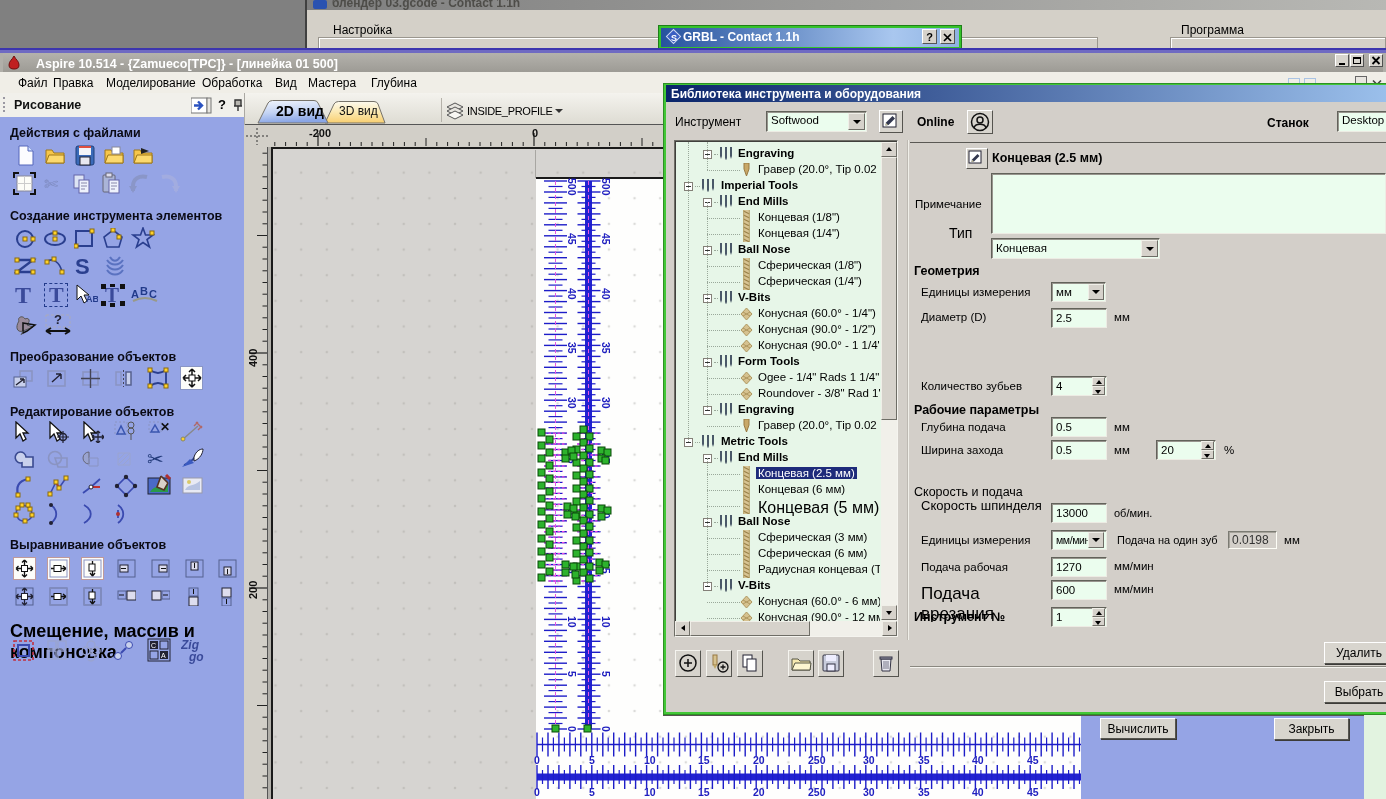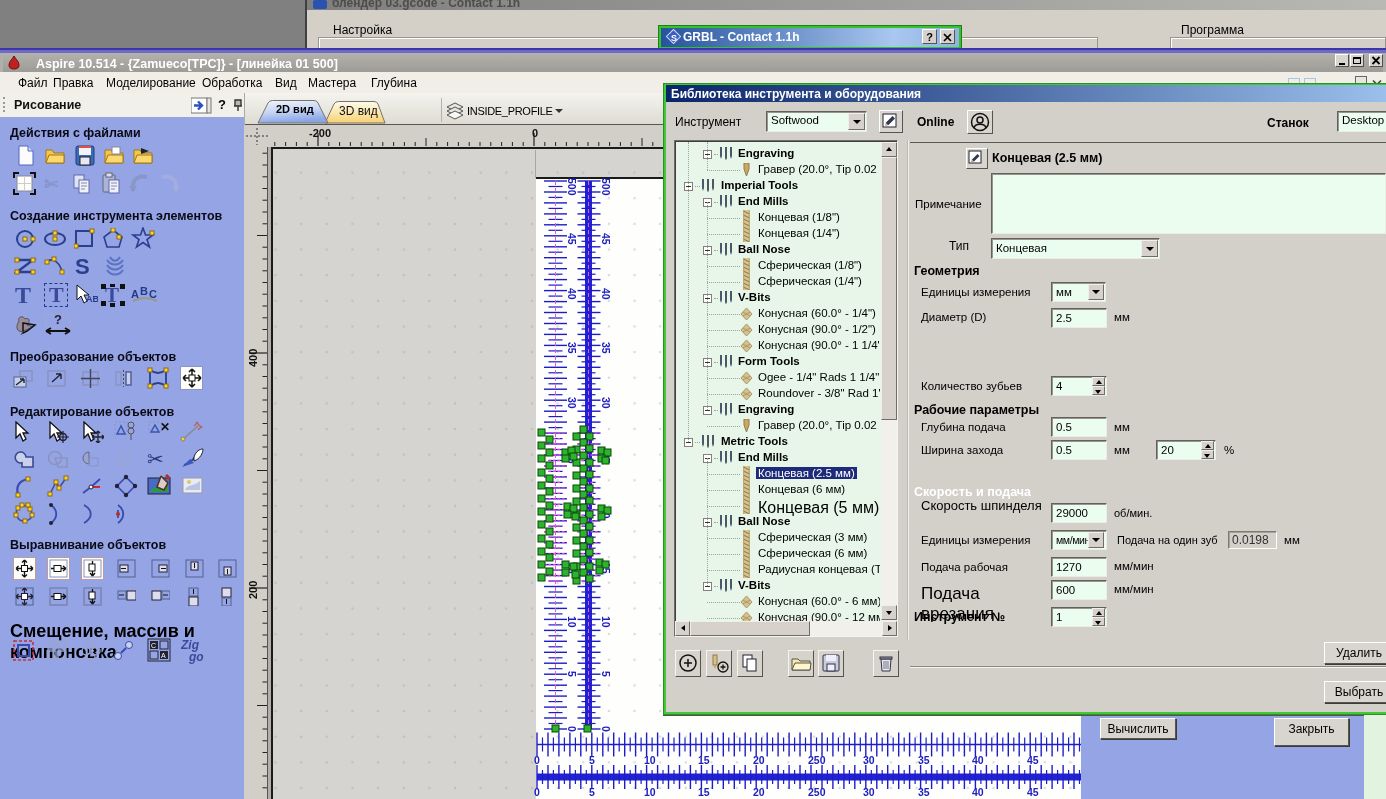--- a/index.html
+++ b/index.html
@@ -73,21 +73,21 @@
       </linearGradient>
 <linearGradient id="tb3" x1="0" y1="0" x2="0" y2="1">
         <stop offset="0" stop-color="#fdfaee"></stop>
         <stop offset="0.5" stop-color="#fbe8b0"></stop>
         <stop offset="1" stop-color="#f9cf70"></stop>
       </linearGradient>
 </defs>
 <path d="M80 30 L89 11 Q90.5 8.5 93.5 8.5 L129 8.5 Q132 8.5 133 11 L140 30 Z" fill="url(#tb3)" stroke="#77736a" stroke-width="1"></path>
 <path d="M13 30 L23 10 Q24.5 7.5 27.5 7.5 L69 7.5 Q72 7.5 73 10 L83 30 Z" fill="url(#tb2)" stroke="#77736a" stroke-width="1"></path>
 </svg>
-<div class="ab" style="left:276px;top:103px;width:50px;height:15px;font-size:11px;font-weight:bold;color:#000">2D вид</div>
+<div class="ab" style="left:276px;top:103px;width:50px;height:15px;font-size:14px;font-weight:bold;color:#000">2D вид</div>
 <div class="ab" style="left:339px;top:104px;width:50px;height:14px;font-size:12px;color:#111">3D вид</div>
 <div class="ab" style="left:441px;top:98px;width:1px;height:24px;background:#b5b2aa"></div>
 <svg class="ab" style="left:445px;top:101px" width="20" height="20">
     <g stroke="#555" fill="#e8e6e0">
       <path d="M2 6 L10 2 L18 6 L10 10 Z"></path>
       <path d="M2 10 L10 6 L18 10 L10 14 Z"></path>
       <path d="M2 14 L10 10 L18 14 L10 18 Z" fill="#f8f7f3"></path>
     </g>
   </svg>
 <div class="ab" style="left:467px;top:105px;width:95px;height:13px;font-size:11px;color:#000;letter-spacing:-0.3px">INSIDE_PROFILE</div>
@@ -863,21 +863,21 @@
     <rect x="66" y="416" width="7" height="7" fill="#2db32d" stroke="#084808" stroke-width="1"></rect>
     <rect x="72" y="418" width="7" height="7" fill="#2db32d" stroke="#084808" stroke-width="1"></rect>
     <rect x="66" y="424" width="7" height="7" fill="#2db32d" stroke="#084808" stroke-width="1"></rect>
     <rect x="22" y="582" width="7" height="7" fill="#2db32d" stroke="#084808" stroke-width="1"></rect>
     <rect x="54" y="582" width="7" height="7" fill="#2db32d" stroke="#084808" stroke-width="1"></rect>
   </svg>
 <div class="ab" style="left:663px;top:715px;width:723px;height:1px;background:#55544e"></div>
 <div class="ab" style="left:1081px;top:716px;width:283px;height:83px;background:#95a4e5"></div>
 <div class="ab" style="left:1364px;top:712px;width:22px;height:87px;background:#e2f3e0"></div>
 <div class="ab" style="left:1100px;top:718px;width:76px;height:21px;background:#d8d5ce;border:1px solid;border-color:#fff #55544f #55544f #fff;box-shadow:1px 1px 0 #3c3b38;font-size:12px;text-align:center;padding-top:3px">Вычислить</div>
-<div class="ab" style="left:1274px;top:718px;width:75px;height:28px;background:#d8d5ce;border:1px solid;border-color:#fff #55544f #55544f #fff;box-shadow:1px 1px 0 #3c3b38;font-size:12px;text-align:center;padding-top:3px">Закрыть</div>
+<div class="ab" style="left:1274px;top:718px;width:75px;height:22px;background:#d8d5ce;border:1px solid;border-color:#fff #55544f #55544f #fff;box-shadow:1px 1px 0 #3c3b38;font-size:12px;text-align:center;padding-top:3px">Закрыть</div>
 <div class="ab" style="left:0px;top:93px;width:245px;height:24px;background:#f1f0eb;border-right:1px solid #aaa8a2"></div>
 <div class="ab" style="left:3px;top:97px;width:3px;height:15px;border-left:2px dotted #9a98a2"></div>
 <div class="ab" style="left:14px;top:98px;width:120px;height:15px;font-size:12.5px;font-weight:bold;color:#111">Рисование</div>
 <svg class="ab" style="left:191px;top:97px" width="22" height="18">
     <rect x="0" y="1" width="16" height="15" fill="#fff" stroke="#777"></rect>
     <path d="M3 8.5 L10 8.5 M7 4.5 L11 8.5 L7 12.5" stroke="#2a52c0" stroke-width="2.4" fill="none"></path>
     <rect x="16" y="1" width="4" height="15" fill="#e8e6e0" stroke="#777"></rect>
   </svg>
 <div class="ab" style="left:218px;top:97px;width:12px;height:15px;font-size:13px;font-weight:bold;color:#000">?</div>
 <svg class="ab" style="left:232px;top:98px" width="12" height="14">
@@ -1742,21 +1742,21 @@
 <div class="ab" style="left:908px;top:140px;width:1px;height:500px;background:#f0efe9"></div>
 <div class="ab" style="left:910px;top:142px;width:476px;height:1px;background:#5a5954"></div>
 <div class="ab" style="left:966px;top:148px;width:22px;height:21px;background:#d8d5ce;border:1px solid;border-color:#fff #55544f #55544f #fff"><svg width="18" height="17">
       <rect x="2" y="2" width="12" height="12" fill="#fff" stroke="#223"></rect>
       <path d="M4.5 13 L5 10.5 L10.5 5 L12.5 7 L7 12.5 Z" fill="#33384f"></path>
       <path d="M4.5 13 L7 12.5 L5.2 10.8 Z" fill="#c8c49a"></path>
     </svg></div>
 <div class="ab" style="left:992px;top:151px;width:200px;height:15px;font-size:12.5px;font-weight:bold;color:#000">Концевая (2.5 мм)</div>
 <div class="ab" style="left:915px;top:198px;width:80px;height:14px;font-size:11.5px;color:#000">Примечание</div>
 <div class="fld" style="left:991px;top:173px;width:395px;height:61px;"></div>
-<div class="ab" style="left:949px;top:239px;width:30px;height:14px;font-size:12px;color:#000">Тип</div>
+<div class="ab" style="left:949px;top:225px;width:30px;height:14px;font-size:14px;color:#000">Тип</div>
 <div class="fld" style="left:991px;top:238px;width:169px;height:21px;">
     <span class="v">Концевая</span>
   </div>
 <div class="ab" style="left:1141px;top:240px;width:17px;height:17px;background:#d6d2cb;border:1px solid;border-color:#f0efe8 #6e6d66 #6e6d66 #f0efe8">
     <div class="tri-d" style="left:4px;top:6px"></div>
   </div>
 <div class="ab" style="left:914px;top:264px;width:120px;height:14px;font-size:12.5px;font-weight:bold;color:#000">Геометрия</div>
 <div class="ab" style="left:921px;top:286px;width:130px;height:14px;font-size:11.5px;color:#000">Единицы измерения</div>
 <div class="fld" style="left:1051px;top:282px;width:55px;height:20px;">
     <span class="v">мм</span>
@@ -1793,24 +1793,24 @@
 <div class="fld" style="left:1156px;top:440px;width:60px;height:20px;">
     <span class="v">20</span>
   </div>
 <div class="ab" style="left:1201px;top:441px;width:13px;height:9px;background:#d6d2cb;border:1px solid;border-color:#f0efe8 #6e6d66 #6e6d66 #f0efe8">
     <div class="tri-u" style="left:3px;top:2px"></div>
   </div>
 <div class="ab" style="left:1201px;top:450px;width:13px;height:9px;background:#d6d2cb;border:1px solid;border-color:#f0efe8 #6e6d66 #6e6d66 #f0efe8">
     <div class="tri-d" style="left:2px;top:3px;border-left-width:3px;border-right-width:3px"></div>
   </div>
 <div class="ab" style="left:1224px;top:444px;width:20px;height:14px;font-size:11.5px;color:#000">%</div>
-<div class="ab" style="left:914px;top:485px;width:160px;height:14px;font-size:12.5px;font-weight:bold;color:#ffffff">Скорость и подача</div>
+<div class="ab" style="left:914px;top:485px;width:160px;height:14px;font-size:12.5px;font-weight:normal;color:#000000">Скорость и подача</div>
 <div class="ab" style="left:921px;top:498px;width:130px;height:14px;font-size:13px;color:#000">Скорость шпинделя</div>
 <div class="fld" style="left:1051px;top:503px;width:56px;height:20px;">
-    <span class="v">29000</span>
+    <span class="v">13000</span>
   </div>
 <div class="ab" style="left:1114px;top:507px;width:60px;height:14px;font-size:11px;color:#000">об/мин.</div>
 <div class="ab" style="left:921px;top:534px;width:130px;height:14px;font-size:11.5px;color:#000">Единицы измерения</div>
 <div class="fld" style="left:1051px;top:530px;width:56px;height:20px;">
     <span class="v" style="font-size:10.5px;letter-spacing:-0.4px">мм/мин</span>
   </div>
 <div class="ab" style="left:1088px;top:532px;width:16px;height:16px;background:#d6d2cb;border:1px solid;border-color:#f0efe8 #6e6d66 #6e6d66 #f0efe8">
     <div class="tri-d" style="left:3px;top:5px"></div>
   </div>
 <div class="ab" style="left:1117px;top:534px;width:140px;height:14px;font-size:11px;color:#000">Подача на один зуб</div>

